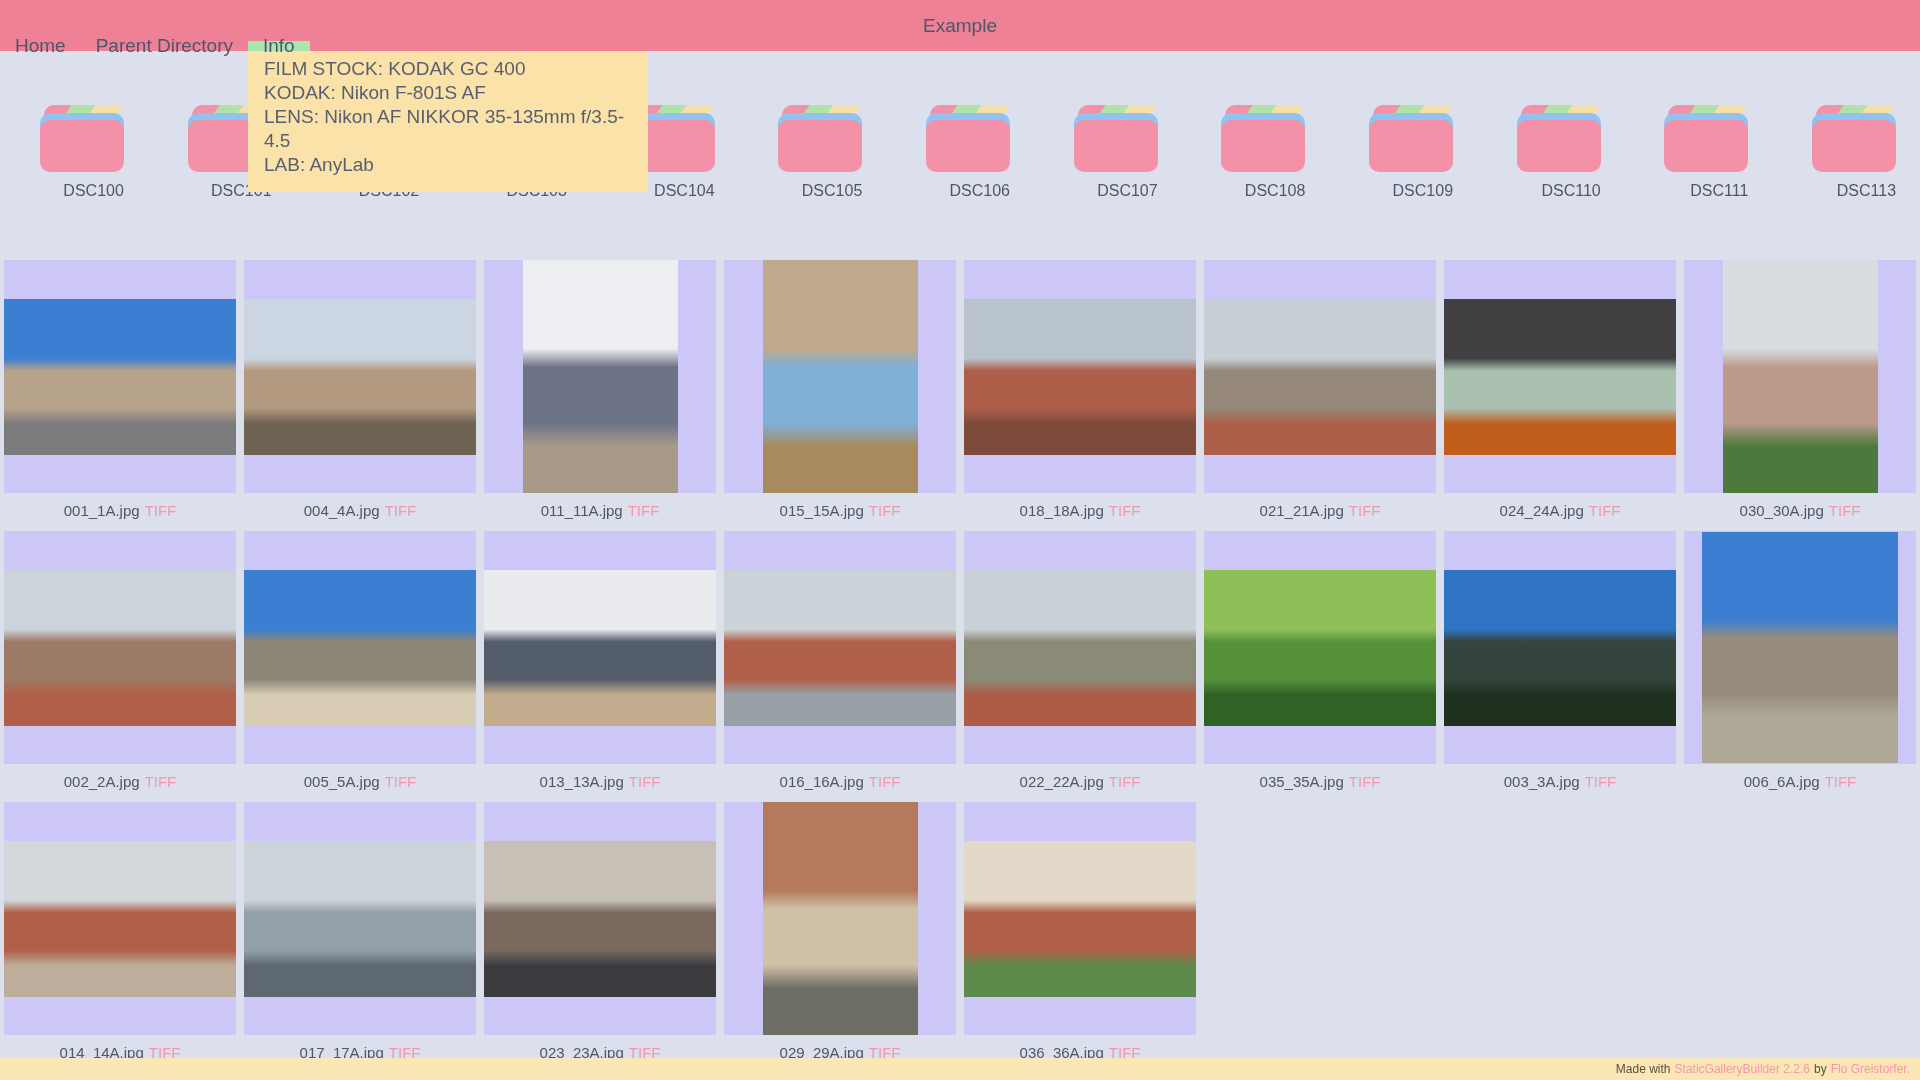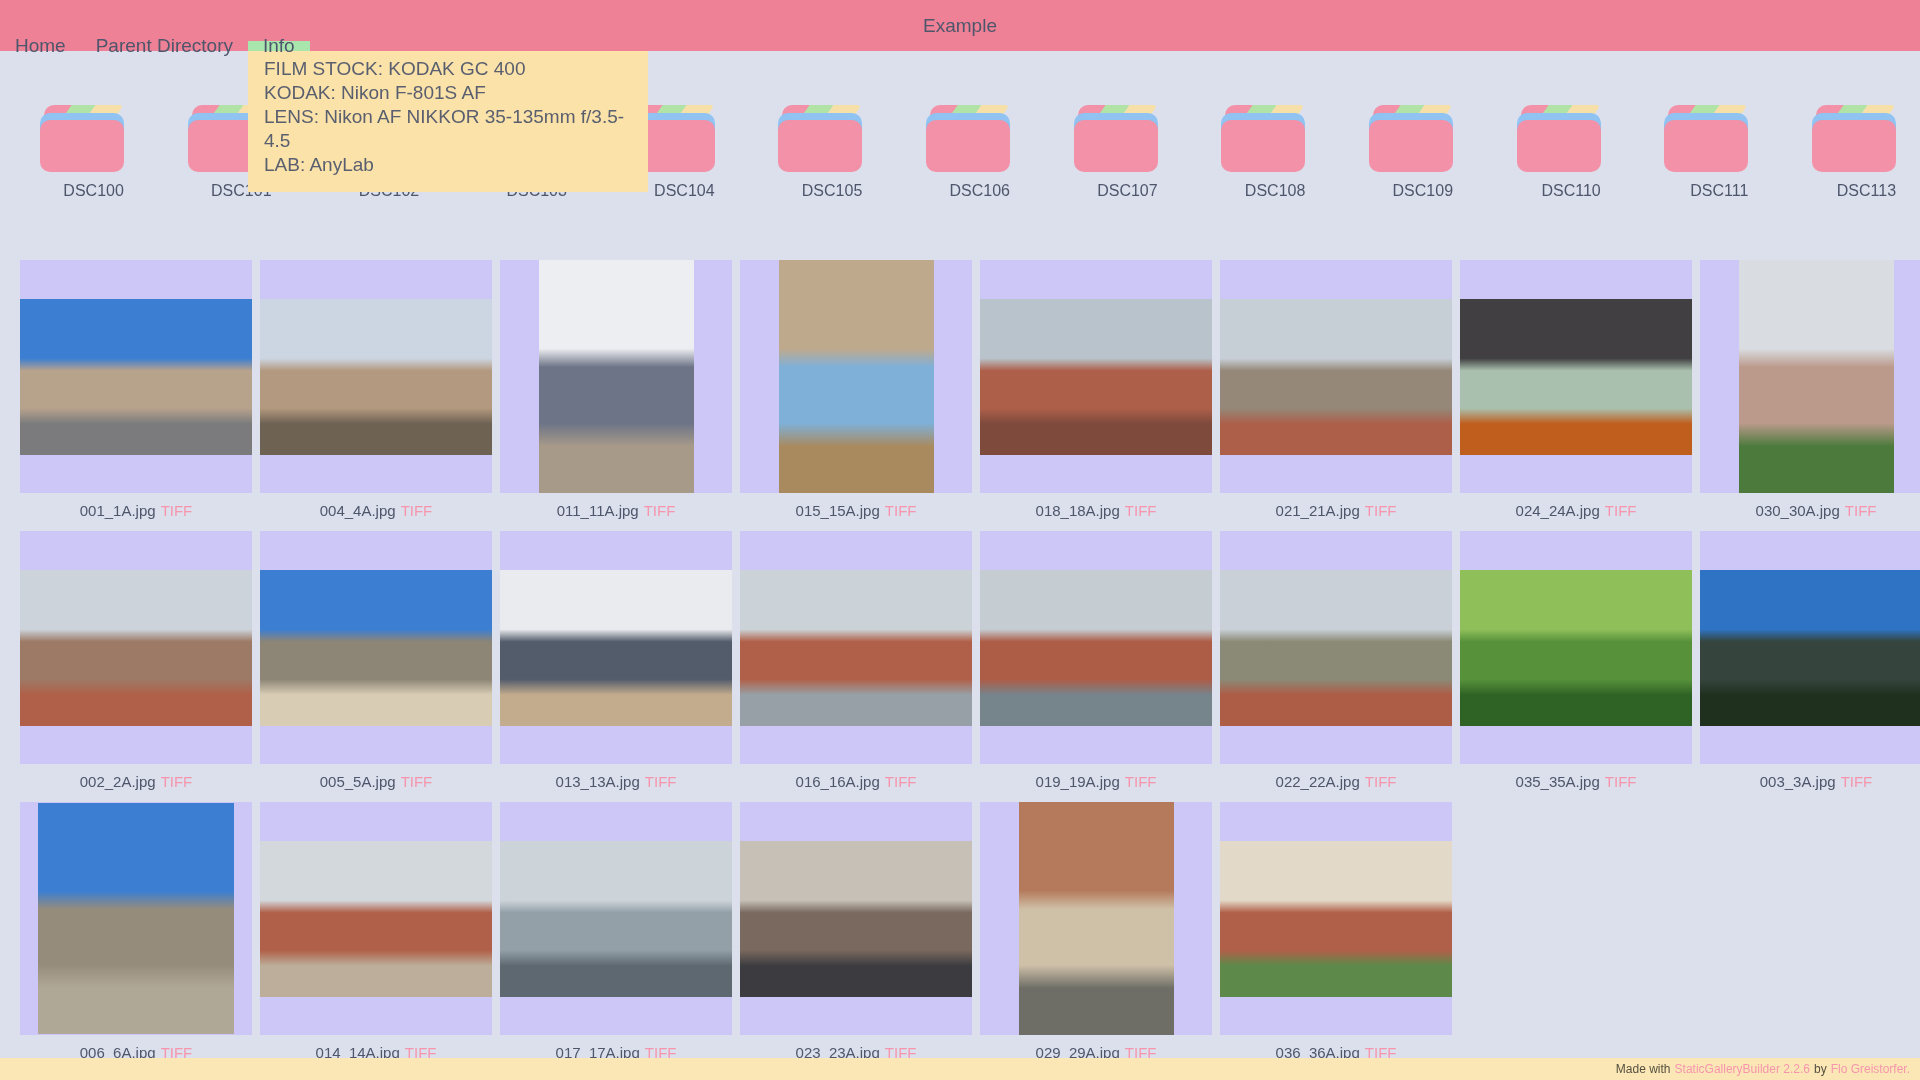--- a/index.html
+++ b/index.html
@@ -53,21 +53,20 @@
   .f-green{left:26px; top:0; width:24px; height:16px; background:var(--folder-green); transform:skewX(-35deg);}
   .f-yellow{left:50px; top:0; width:28px; height:16px; background:var(--folder-yellow); transform:skewX(-35deg); border-radius:0 4px 0 0;}
   .f-blue{left:0; top:8px; width:84px; height:26px; background:var(--folder-blue); border-radius:10px;}
   .f-body{left:0; top:15px; width:84px; height:52px; background:var(--folder-pink); border-radius:10px;}
   .folder-label{margin-top:10px; font-size:16px; color:var(--text-dark);}
   
   .gallery{
     position:absolute; top:260px; left:0; width:1920px;
     display:grid; grid-template-columns:repeat(8, 240px); row-gap:12px;
     justify-items:center;
-    padding-left:16px;
   }
   .card{width:240px; height:259px; display:flex; flex-direction:column; align-items:center;}
   .thumb-panel{
     width:232px; height:233px; background:var(--panel-purple);
     display:flex; align-items:center; justify-content:center;
     overflow:visible; cursor:pointer;
   }
   .photo{flex:none;}
   .photo.landscape{width:232px; height:156px;}
   .photo.portrait{width:155px; height:233px;}
@@ -334,28 +333,20 @@
     <figure class="card">
     <div class="thumb-panel">
       <div class="photo landscape" style="background: linear-gradient(rgb(204, 211, 216) 0%, rgb(204, 211, 216) 38%, rgb(176, 96, 72) 46%, rgb(176, 96, 72) 70%, rgb(151, 160, 166) 80%, rgb(151, 160, 166) 100%);"></div>
     </div>
     <figcaption class="caption">
       <span class="fname">016_16A.jpg</span><a class="tiff">TIFF</a>
     </figcaption>
   </figure>
     <figure class="card">
     <div class="thumb-panel">
-      <div class="photo landscape" style="background: linear-gradient(rgb(197, 204, 210) 0%, rgb(197, 204, 210) 38%, rgb(173, 92, 70) 46%, rgb(173, 92, 70) 70%, rgb(118, 132, 140) 80%, rgb(118, 132, 140) 100%);"></div>
-    </div>
-    <figcaption class="caption">
-      <span class="fname">019_19A.jpg</span><a class="tiff">TIFF</a>
-    </figcaption>
-  </figure>
-    <figure class="card">
-    <div class="thumb-panel">
       <div class="photo landscape" style="background: linear-gradient(rgb(201, 208, 215) 0%, rgb(201, 208, 215) 38%, rgb(139, 138, 118) 46%, rgb(139, 138, 118) 70%, rgb(173, 92, 70) 80%, rgb(173, 92, 70) 100%);"></div>
     </div>
     <figcaption class="caption">
       <span class="fname">022_22A.jpg</span><a class="tiff">TIFF</a>
     </figcaption>
   </figure>
     <figure class="card">
     <div class="thumb-panel">
       <div class="photo landscape" style="background: linear-gradient(rgb(143, 191, 89) 0%, rgb(143, 191, 89) 38%, rgb(87, 146, 59) 46%, rgb(87, 146, 59) 70%, rgb(47, 99, 37) 80%, rgb(47, 99, 37) 100%);"></div>
     </div>

